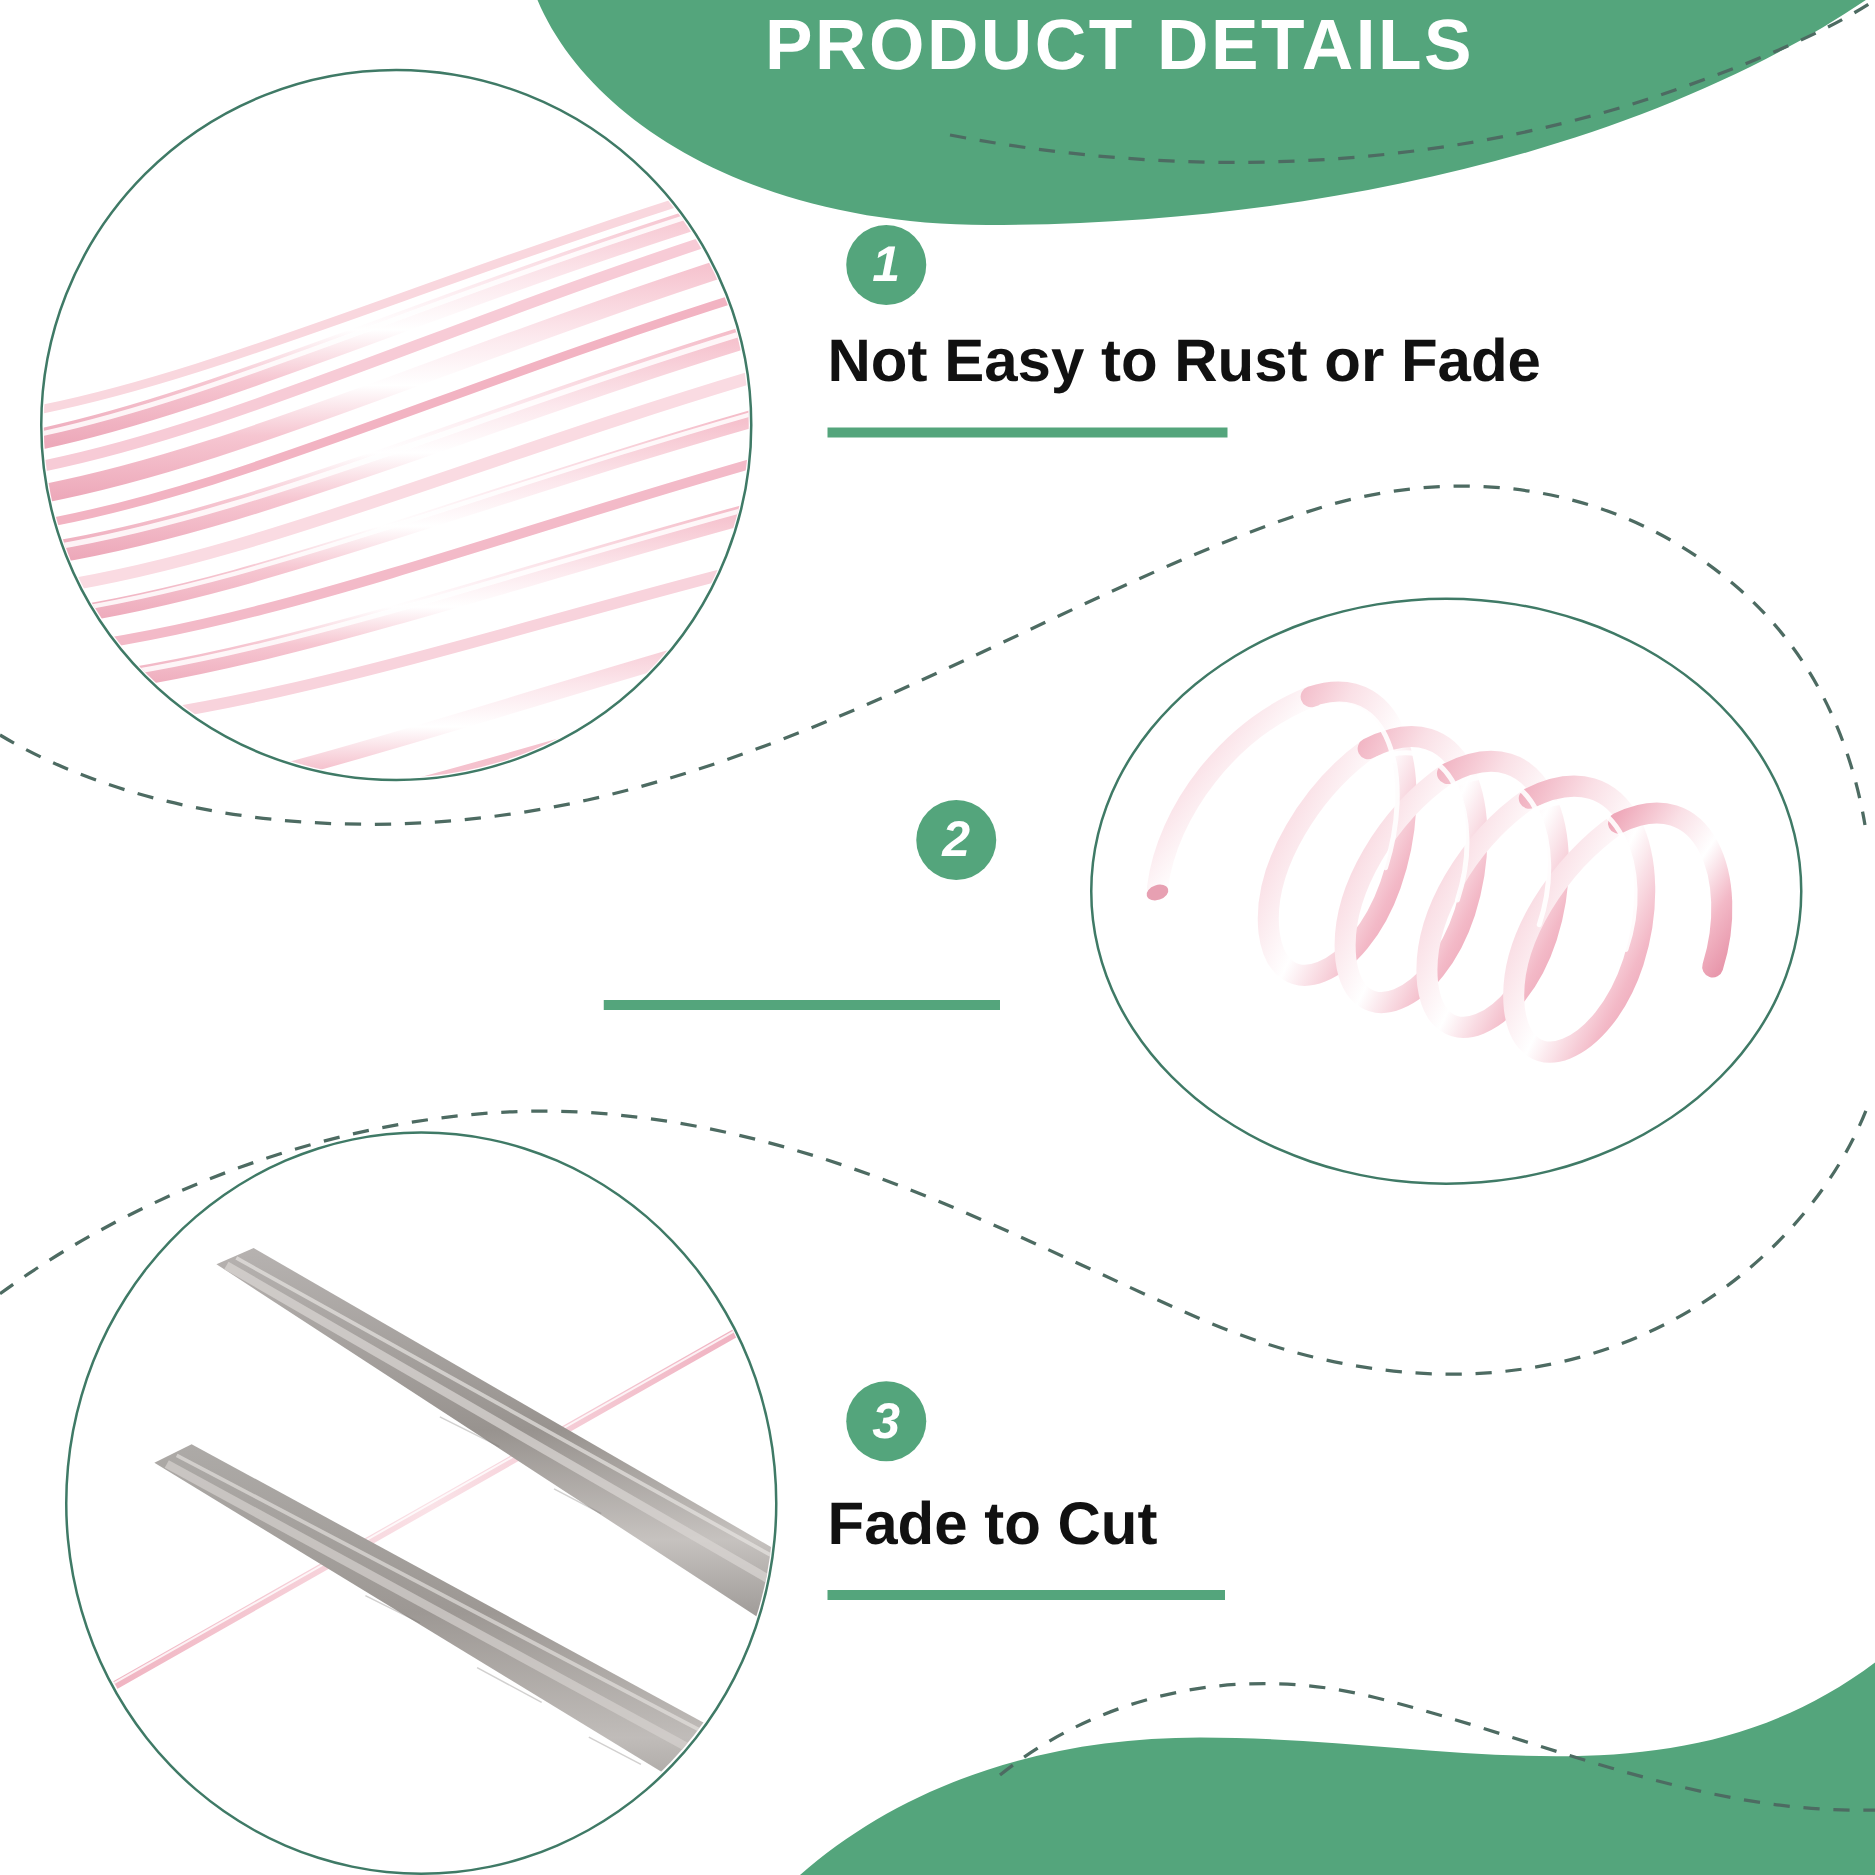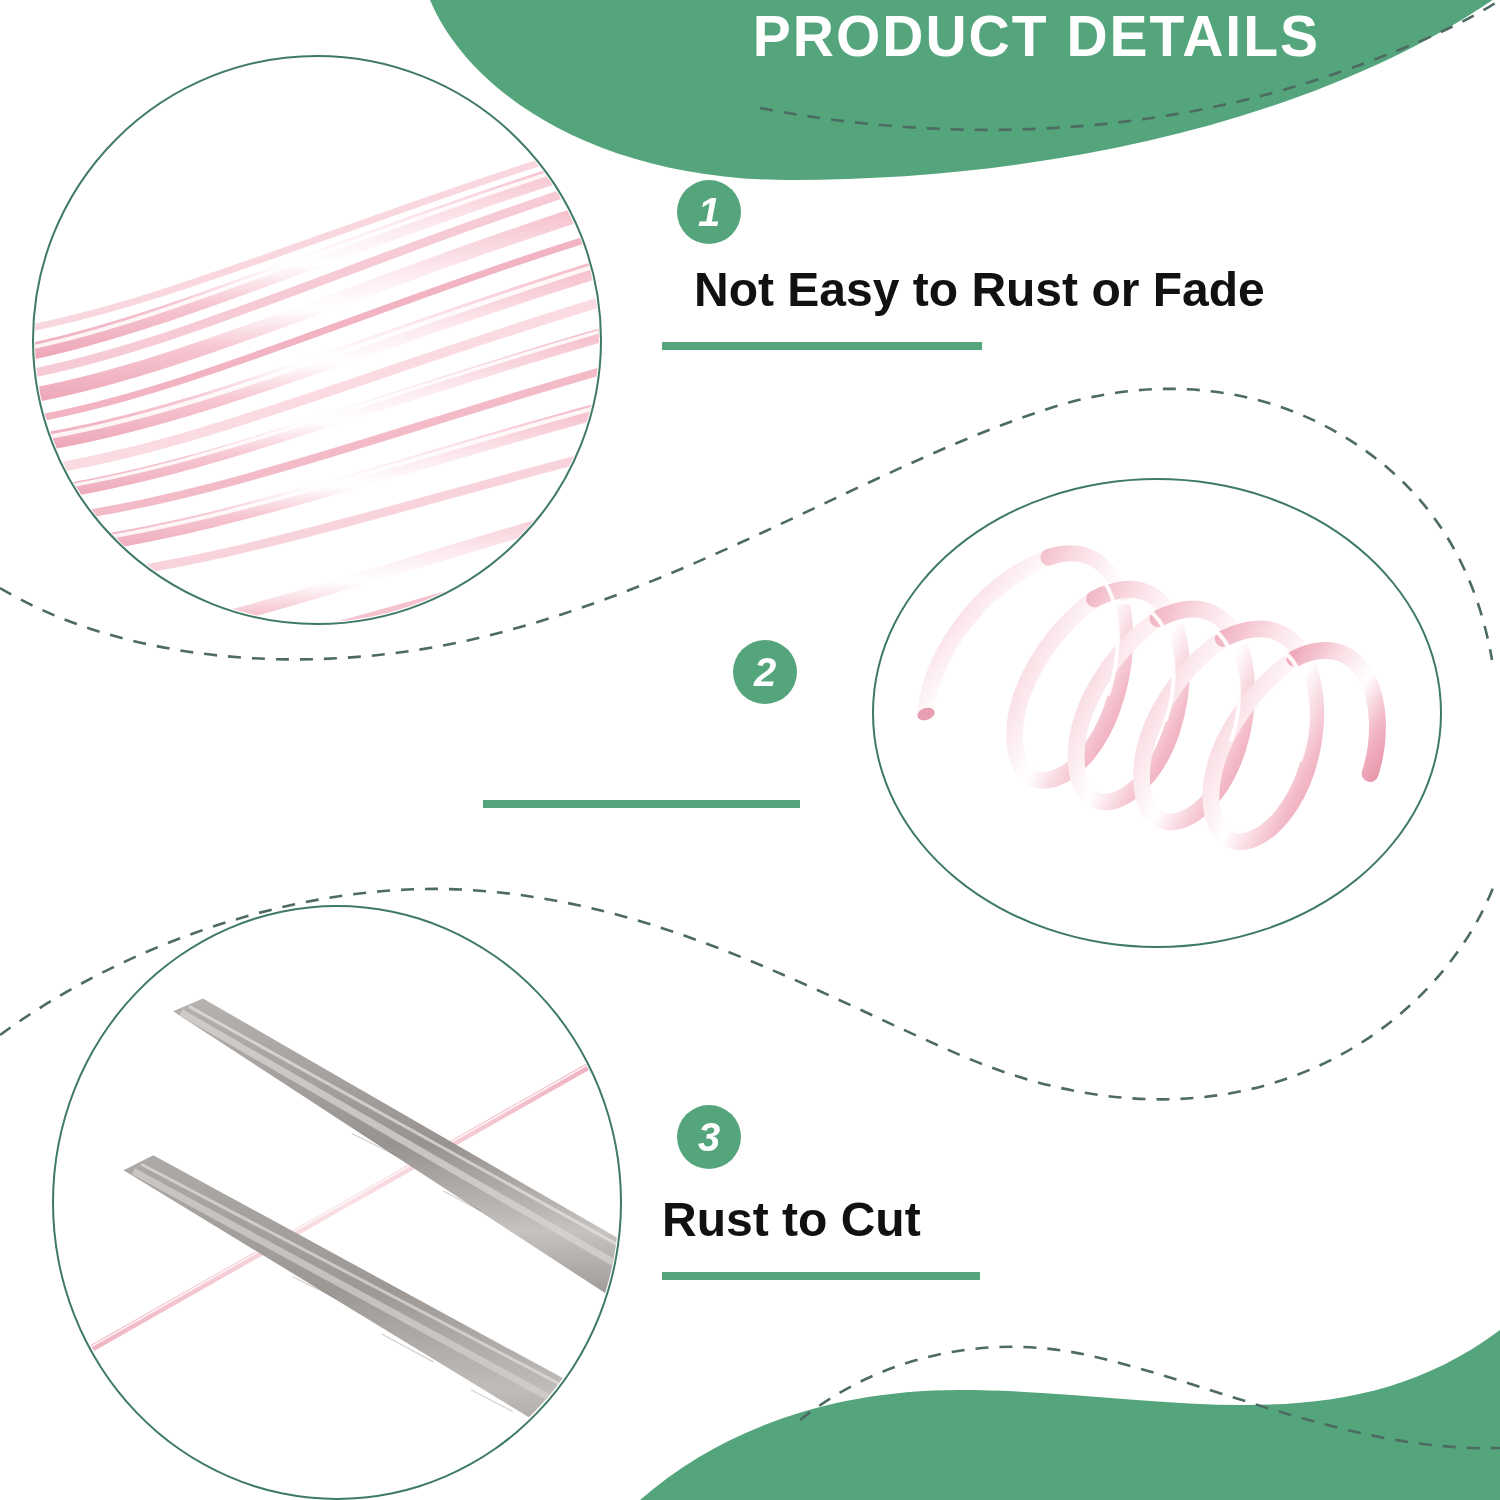--- a/index.html
+++ b/index.html
@@ -10,23 +10,23 @@
     overflow:hidden;
   }
   #page{position:relative;width:1500px;height:1500px;background:#fff;}
 
   
   #bg{position:absolute;left:0;top:0;width:1500px;height:1500px;}
 
   
   .header-title{
     position:absolute;
-    left:640px;top:8px;
+    left:612px;top:8px;
     width:680px;
-    text-align:right;
+    text-align:left;
     color:#ffffff;
     font-size:57px;
     font-weight:bold;
     letter-spacing:2px;
     line-height:1.0;
     white-space:nowrap;
     font-family:"Liberation Sans", sans-serif;
   }
   .badge{
     position:absolute;
@@ -51,21 +51,21 @@
     font-family:"Liberation Sans", sans-serif;
   }
   .frule{
     position:absolute;
     height:8px;
     background:#54a57c;
   }
 
   
   #f1-badge{left:677px;top:180px;}
-  #f1-title{left:662px;top:265px;margin-left:32px;}
+  #f1-title{left:662px;top:265px;}
   #f1-rule{left:662px;top:342px;width:320px;}
 
   
   #f2-badge{left:733px;top:640px;}
   #f2-title{left:255px;top:722px;}
   #f2-rule{left:483px;top:800px;width:317px;}
 
   
   #f3-badge{left:677px;top:1105px;}
   #f3-title{left:662px;top:1195px;}
@@ -246,16 +246,16 @@
   </div>
 
   <div class="badge" id="f1-badge">1</div>
   <div class="ftitle" id="f1-title">Not Easy to Rust or Fade</div>
   <div class="frule" id="f1-rule"></div>
 
   <div class="badge" id="f2-badge">2</div>
   <div class="frule" id="f2-rule"></div>
 
   <div class="badge" id="f3-badge">3</div>
-  <div class="ftitle" id="f3-title">Rust to Cut</div>
+  <div class="ftitle" id="f3-title">Fade to Cut</div>
   <div class="frule" id="f3-rule"></div>
 
 </div>
 
 </body></html>

